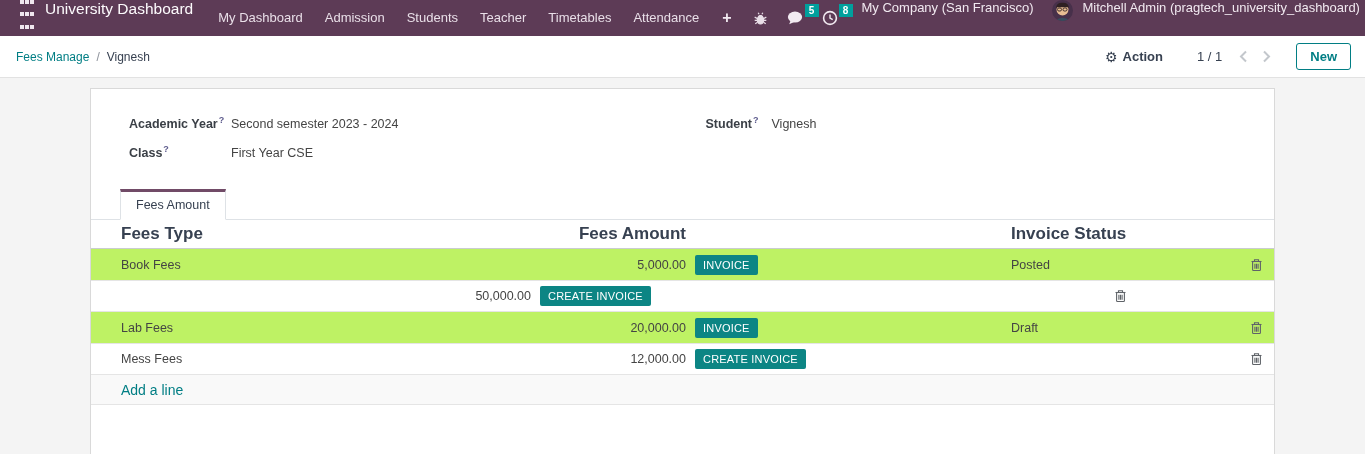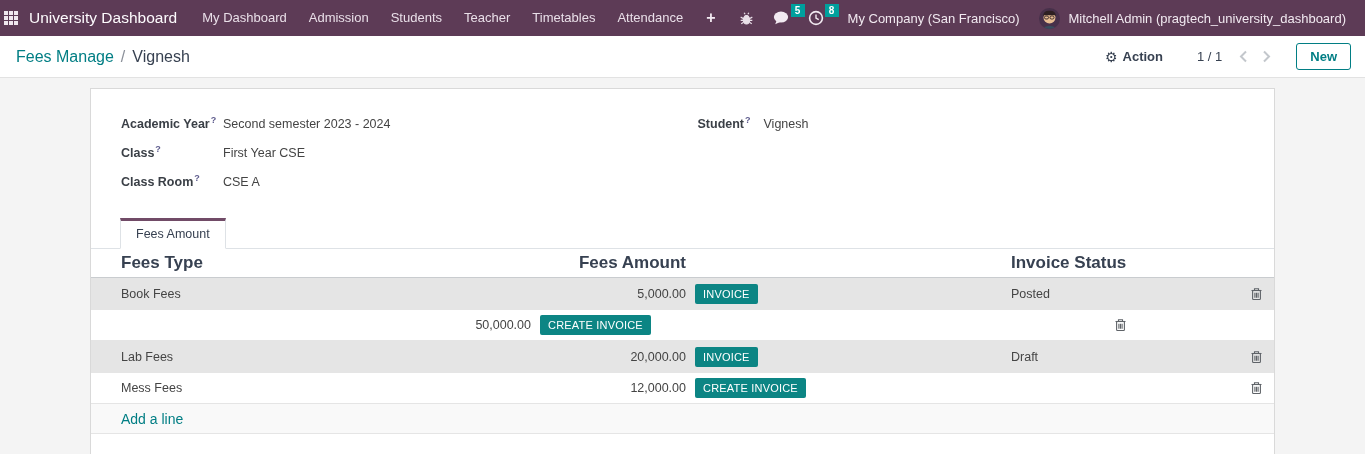--- a/index.html
+++ b/index.html
@@ -8,23 +8,22 @@
     font-family: "Liberation Sans", "DejaVu Sans", sans-serif;
     font-size: 13px;
     color: #444;
     background: #f4f4f4;
   }
   
   .topbar {
     height: 36px;
     background: #5d3b56;
     display: flex;
-    align-items: center;
     color: #fff;
-    padding: 0 10px 0 4px;
+    padding: 0 10px 0 20px;
     white-space: nowrap;
   }
   .apps-toggle { display:grid; grid-template-columns:repeat(3,4px); grid-gap:1px; margin-right:11px; cursor:pointer; }
   .apps-toggle span { width:4px; height:4px; background:#efe7ee; }
   .brand { font-size:15.5px; font-weight:500; color:#fdfbfd; margin-right:14px; cursor:pointer; }
   .menu { display:flex; align-items:center; height:36px; }
   .menu-item {
     padding: 0 11px; height:36px; line-height:36px;
     color:#e9dfe8; font-size:13px; cursor:pointer;
   }
@@ -39,21 +38,21 @@
   }
   .company-name, .user-name { color:#f1e9f0; font-size:13px; padding:0 9px; cursor:pointer; }
   .avatar { width:21px; height:21px; border-radius:50%; overflow:hidden; flex:0 0 auto; margin-left:10px; cursor:pointer; }
   
   .control-panel {
     height: 42px; background:#fff;
     border-bottom: 1px solid #e2e2e2;
     display:flex; align-items:center;
     padding: 0 14px 0 16px;
   }
-  .breadcrumb { font-size:16px; display:flex; align-items:center; gap:7px; }
+  .breadcrumb { font-size:12px; display:flex; align-items:center; gap:7px; }
   .bc-link { color:#017e84; cursor:pointer; }
   .bc-sep { color:#8b9099; }
   .bc-current { color:#374151; }
   .cp-right { margin-left:auto; display:flex; align-items:center; gap:0; }
   .action-btn { display:flex; align-items:center; gap:5px; color:#374151; font-weight:bold; font-size:13px; cursor:pointer; padding:4px 6px; }
   .gear-glyph { font-size:14px; color:#374151; }
   .pager { margin-left:28px; font-size:13px; color:#374151; cursor:pointer; }
   .pager-arrows { display:flex; align-items:center; margin-left:10px; margin-right:18px; }
   .pager-arrow { padding:4px 7px; color:#b9bdc2; cursor:pointer; display:flex; align-items:center; }
   .btn-new {
@@ -64,39 +63,39 @@
   
   .content { height:376px; padding-top:10px; }
   .sheet {
     margin: 0 90px; height: 380px;
     background:#fff; border:1px solid #d9d9d9; border-bottom:none;
   }
   .field-group { display:flex; padding:26px 30px 0 30px; }
   .field-col { width:50%; }
   .field-col.right { padding-left:15px; }
   .field-row { display:flex; align-items:baseline; margin-bottom:13px; }
-  .field-label { font-weight:bold; color:#3a3f46; font-size:12.5px; flex:0 0 auto; }
+  .field-label { font-weight:bold; color:#3a3f46; font-size:12.5px; flex:0 0 auto;margin-left:8px; }
   .field-col.left .field-label { width:102px; }
   .field-col.right .field-label { width:66px; }
   .help-sup { color:#5c5a8c; font-size:9px; vertical-align:super; font-weight:bold; margin-left:1px; }
   .field-value { color:#444; font-size:12.5px; cursor:text; }
   
   .notebook-header { margin-top:15px; padding-left:29px; border-bottom:1px solid #dee2e6; }
   .tab {
     display:inline-block; position:relative; top:1px;
     padding:6px 15px 7px 15px; font-size:12.5px; color:#374151;
     background:#fff; border:1px solid #dee2e6; border-bottom:1px solid #fff;
     border-top:3px solid #714b67; cursor:pointer;
   }
   
   .fees-table { width:100%; }
   .t-row { display:grid; grid-template-columns: 440px 155px 315px 238px 35px; align-items:center; }
   .t-head { height:29px; background:#fff; border-bottom:1px solid #c9cccf; font-weight:bold; color:#374151; font-size:17px; }
   .t-body-row { height:31.5px; border-bottom:1px solid #e5e5e5; font-size:12.5px; background:#fff; }
-  .t-body-row.stripe { background:#e5e5e5; }
+  .t-body-row.stripe { background:#bef264; }
   .c-type { padding-left:30px; }
   .c-amount { text-align:right; }
   .c-button { padding-left:9px; }
   .c-status { padding-left:10px; }
   .c-trash { display:flex; justify-content:center; }
   .inv-btn {
     background:#0c8584; color:#fff; border:none; border-radius:2px;
     font-weight:normal; font-size:11px; letter-spacing:.2px;
     padding:4px 8px; cursor:pointer; font-family:inherit;
   }
@@ -200,24 +199,20 @@
 
     <div class="field-group">
       <div class="field-col left">
         <div class="field-row">
           <span class="field-label"><span>Academic Year</span><sup class="help-sup">?</sup></span>
           <span class="field-value">Second semester 2023 - 2024</span>
         </div>
         <div class="field-row">
           <span class="field-label"><span>Class</span><sup class="help-sup">?</sup></span>
           <span class="field-value">First Year CSE</span>
-        </div>
-        <div class="field-row">
-          <span class="field-label"><span>Class Room</span><sup class="help-sup">?</sup></span>
-          <span class="field-value">CSE A</span>
         </div>
       </div>
       <div class="field-col right">
         <div class="field-row">
           <span class="field-label"><span>Student</span><sup class="help-sup">?</sup></span>
           <span class="field-value">Vignesh</span>
         </div>
       </div>
     </div>
 

